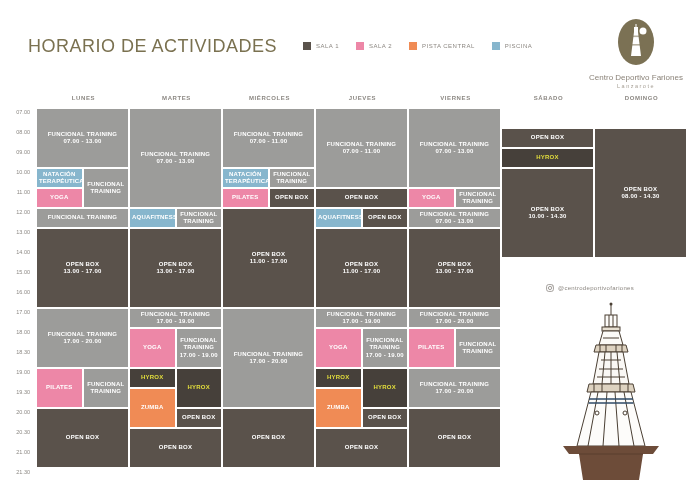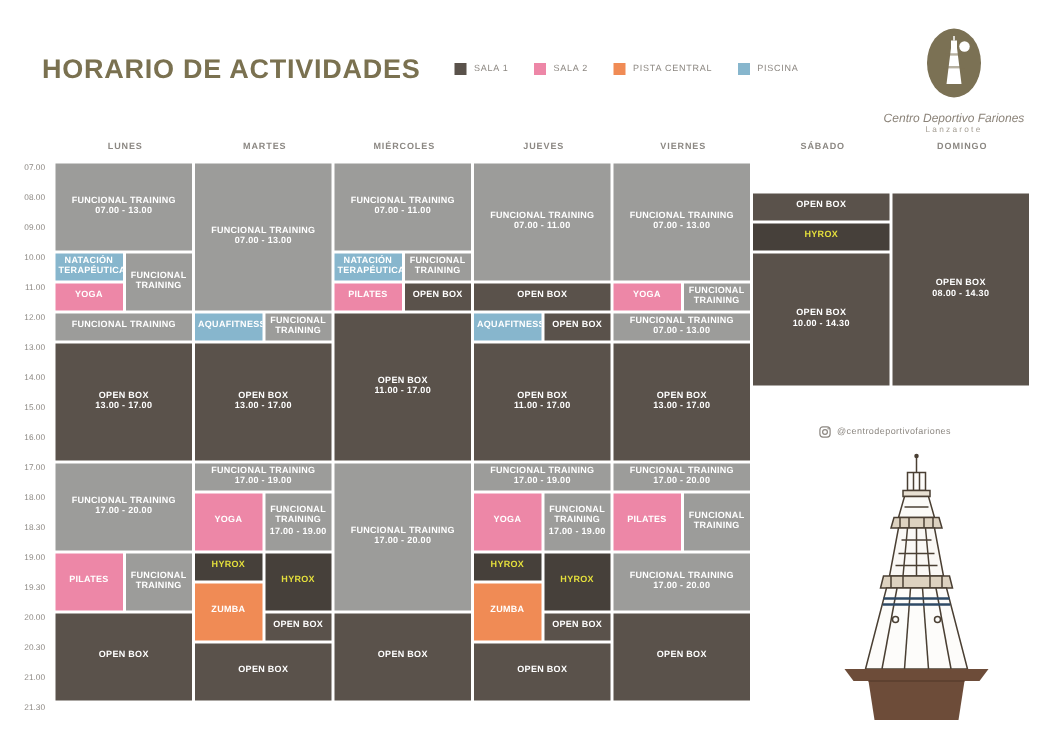--- a/index.html
+++ b/index.html
@@ -1,28 +1,28 @@
 <!DOCTYPE html>
 <html><head>
 <meta charset="utf-8">
 <style>
   html,body{margin:0;padding:0;background:#fff;}
   body{width:700px;height:500px;position:relative;overflow:hidden;
        font-family:"Liberation Sans",sans-serif;}
   .abs{position:absolute;}
   
-  .title{left:28px;top:36px;font-size:18px;font-weight:bold;
+  .title{left:28px;top:36px;font-size:18px;font-weight:normal;
          letter-spacing:.5px;color:#7a7150;}
   .legend{left:303px;top:42px;display:flex;align-items:center;gap:17px;}
   .legend-item{display:flex;align-items:center;gap:5px;}
   .legend-swatch{width:8px;height:8px;display:inline-block;}
   .legend-label{font-size:6px;color:#8c8781;letter-spacing:.5px;white-space:nowrap;}
   
   .logo{left:582px;top:18px;width:108px;text-align:center;}
-  .logo-name{font-size:8px;color:#8b8379;margin-top:3px;font-style:italic;}
+  .logo-name{font-size:8px;color:#8b8379;margin-top:3px;}
   .logo-sub{font-size:5.5px;color:#a7a096;letter-spacing:1.5px;margin-top:1px;}
   
   .day-headers{left:37px;top:95px;width:651px;display:flex;}
   .day-h{width:93px;text-align:center;font-size:6px;font-weight:bold;
          color:#8c8883;letter-spacing:.6px;}
   .time-col{left:6px;top:108px;width:28px;height:370px;}
   .time-label{position:absolute;right:4px;font-size:5.5px;color:#8c8883;
               line-height:6px;}
   .grid{left:37px;top:108px;width:651px;height:362px;}
   .blk{position:absolute;box-sizing:border-box;display:flex;flex-direction:column;

